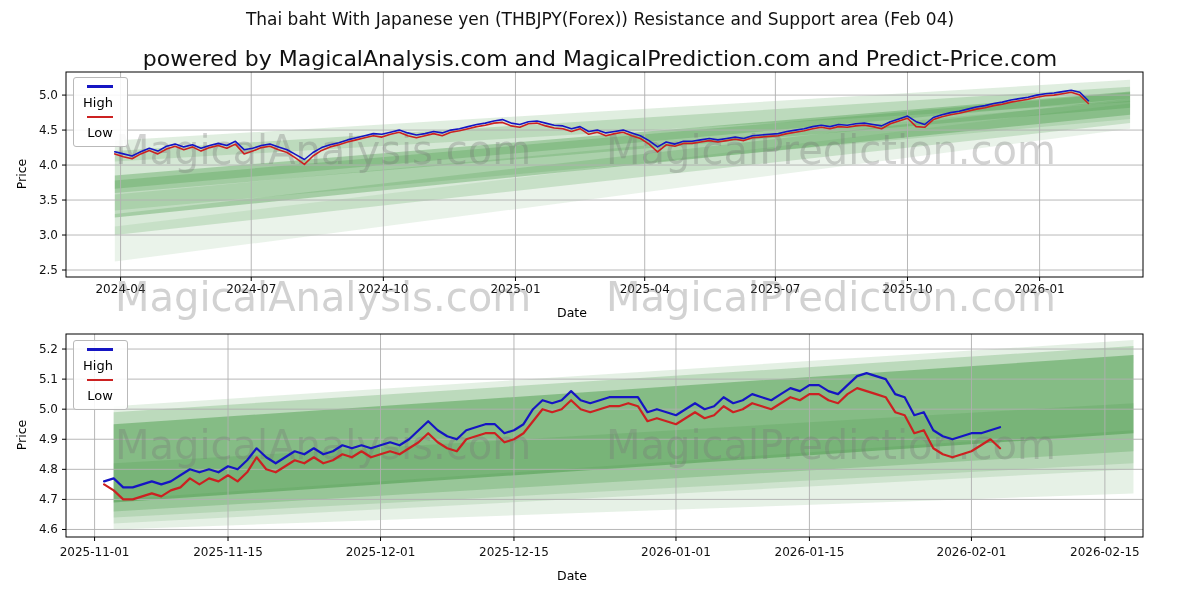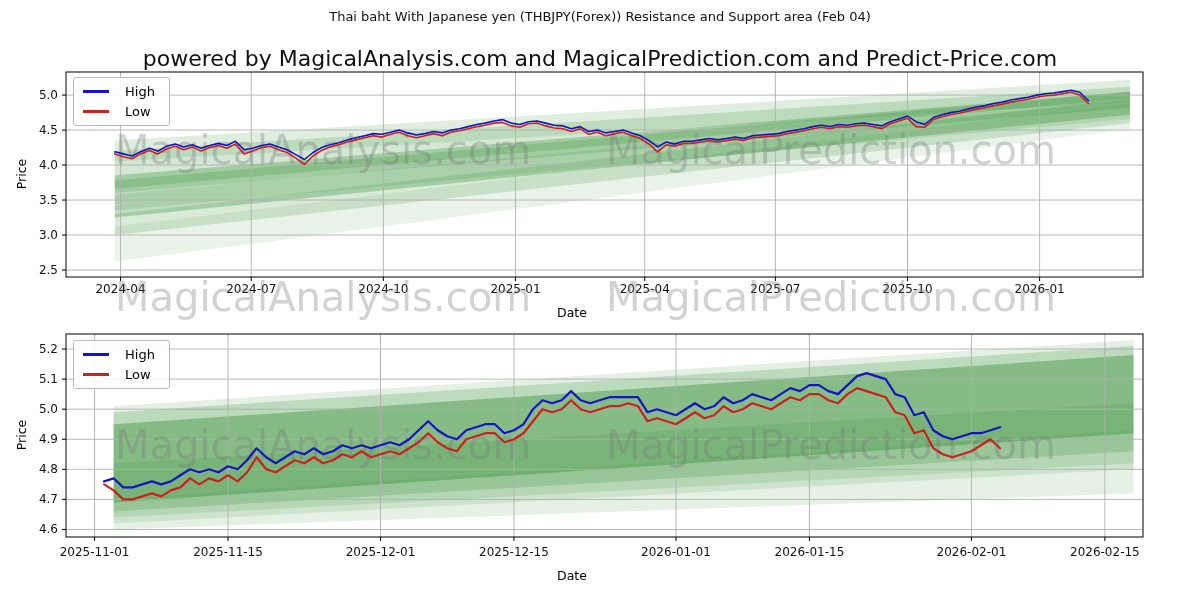--- a/index.html
+++ b/index.html
@@ -1,21 +1,21 @@
 <!DOCTYPE html>
 <html><head>
 <meta charset="utf-8">
 <style>
   html,body{margin:0;padding:0;background:#fff;}
   body{width:1200px;height:600px;position:relative;font-family:"DejaVu Sans","Liberation Sans",sans-serif;color:#000;overflow:hidden;}
-  .fig-title{position:absolute;top:9px;left:0;width:1200px;text-align:center;font-size:13px;color:#111;}
+  .fig-title{position:absolute;top:9px;left:0;width:1200px;text-align:center;font-size:17px;color:#111;}
   .fig-subtitle{position:absolute;top:46px;left:0;width:1200px;text-align:center;font-size:22px;color:#111;}
   svg.canvas{position:absolute;left:0;top:0;}
   .legend{position:absolute;background:rgba(255,255,255,0.88);border:1px solid #b9b9b9;border-radius:3px;padding:7px 14px 7px 9px;display:flex;flex-direction:column;gap:7px;font-size:13px;line-height:13px;z-index:5;}
-  .legend-row{display:flex;align-items:center;gap:16px;}
+  .legend-row{display:flex;align-items:flex-end;gap:8px;flex-direction:column;}
   .legend-swatch{display:inline-block;width:26px;height:2.6px;}
   .ylab{position:absolute;font-size:12.5px;transform:rotate(-90deg);transform-origin:center;width:60px;text-align:center;height:16px;}
   .xlab{position:absolute;font-size:12.5px;width:1200px;text-align:center;left:-28px;}
 </style>
 </head>
 <body>
 
 <div>
   <div class="fig-title">Thai baht With Japanese yen (THBJPY(Forex)) Resistance and Support area (Feb 04)</div>
   <div class="fig-subtitle">powered by MagicalAnalysis.com and MagicalPrediction.com and Predict-Price.com</div>

